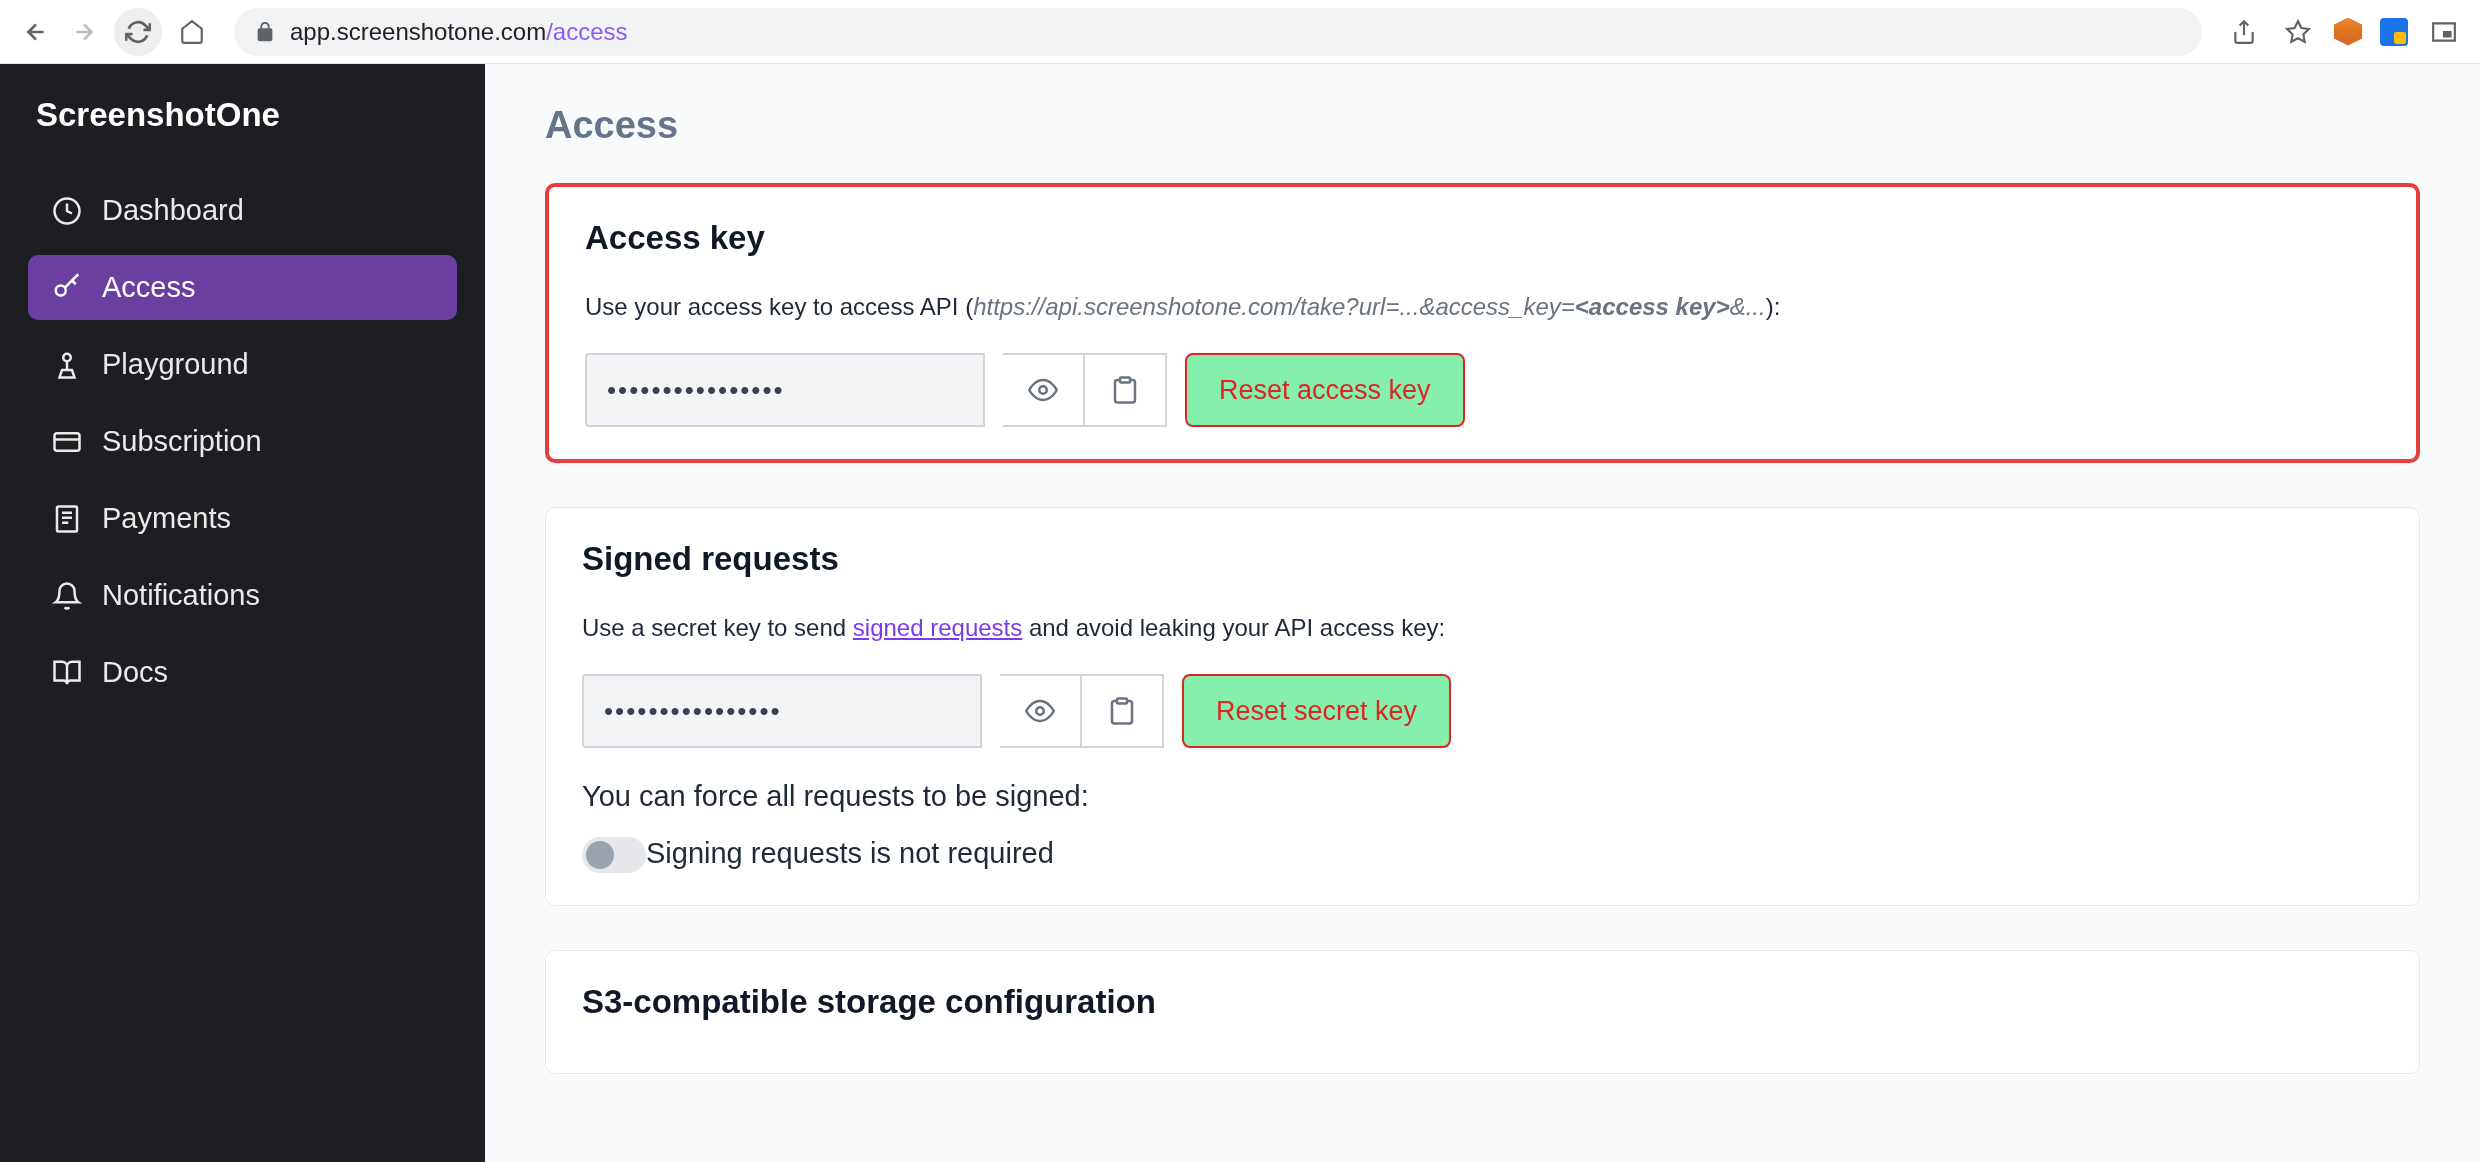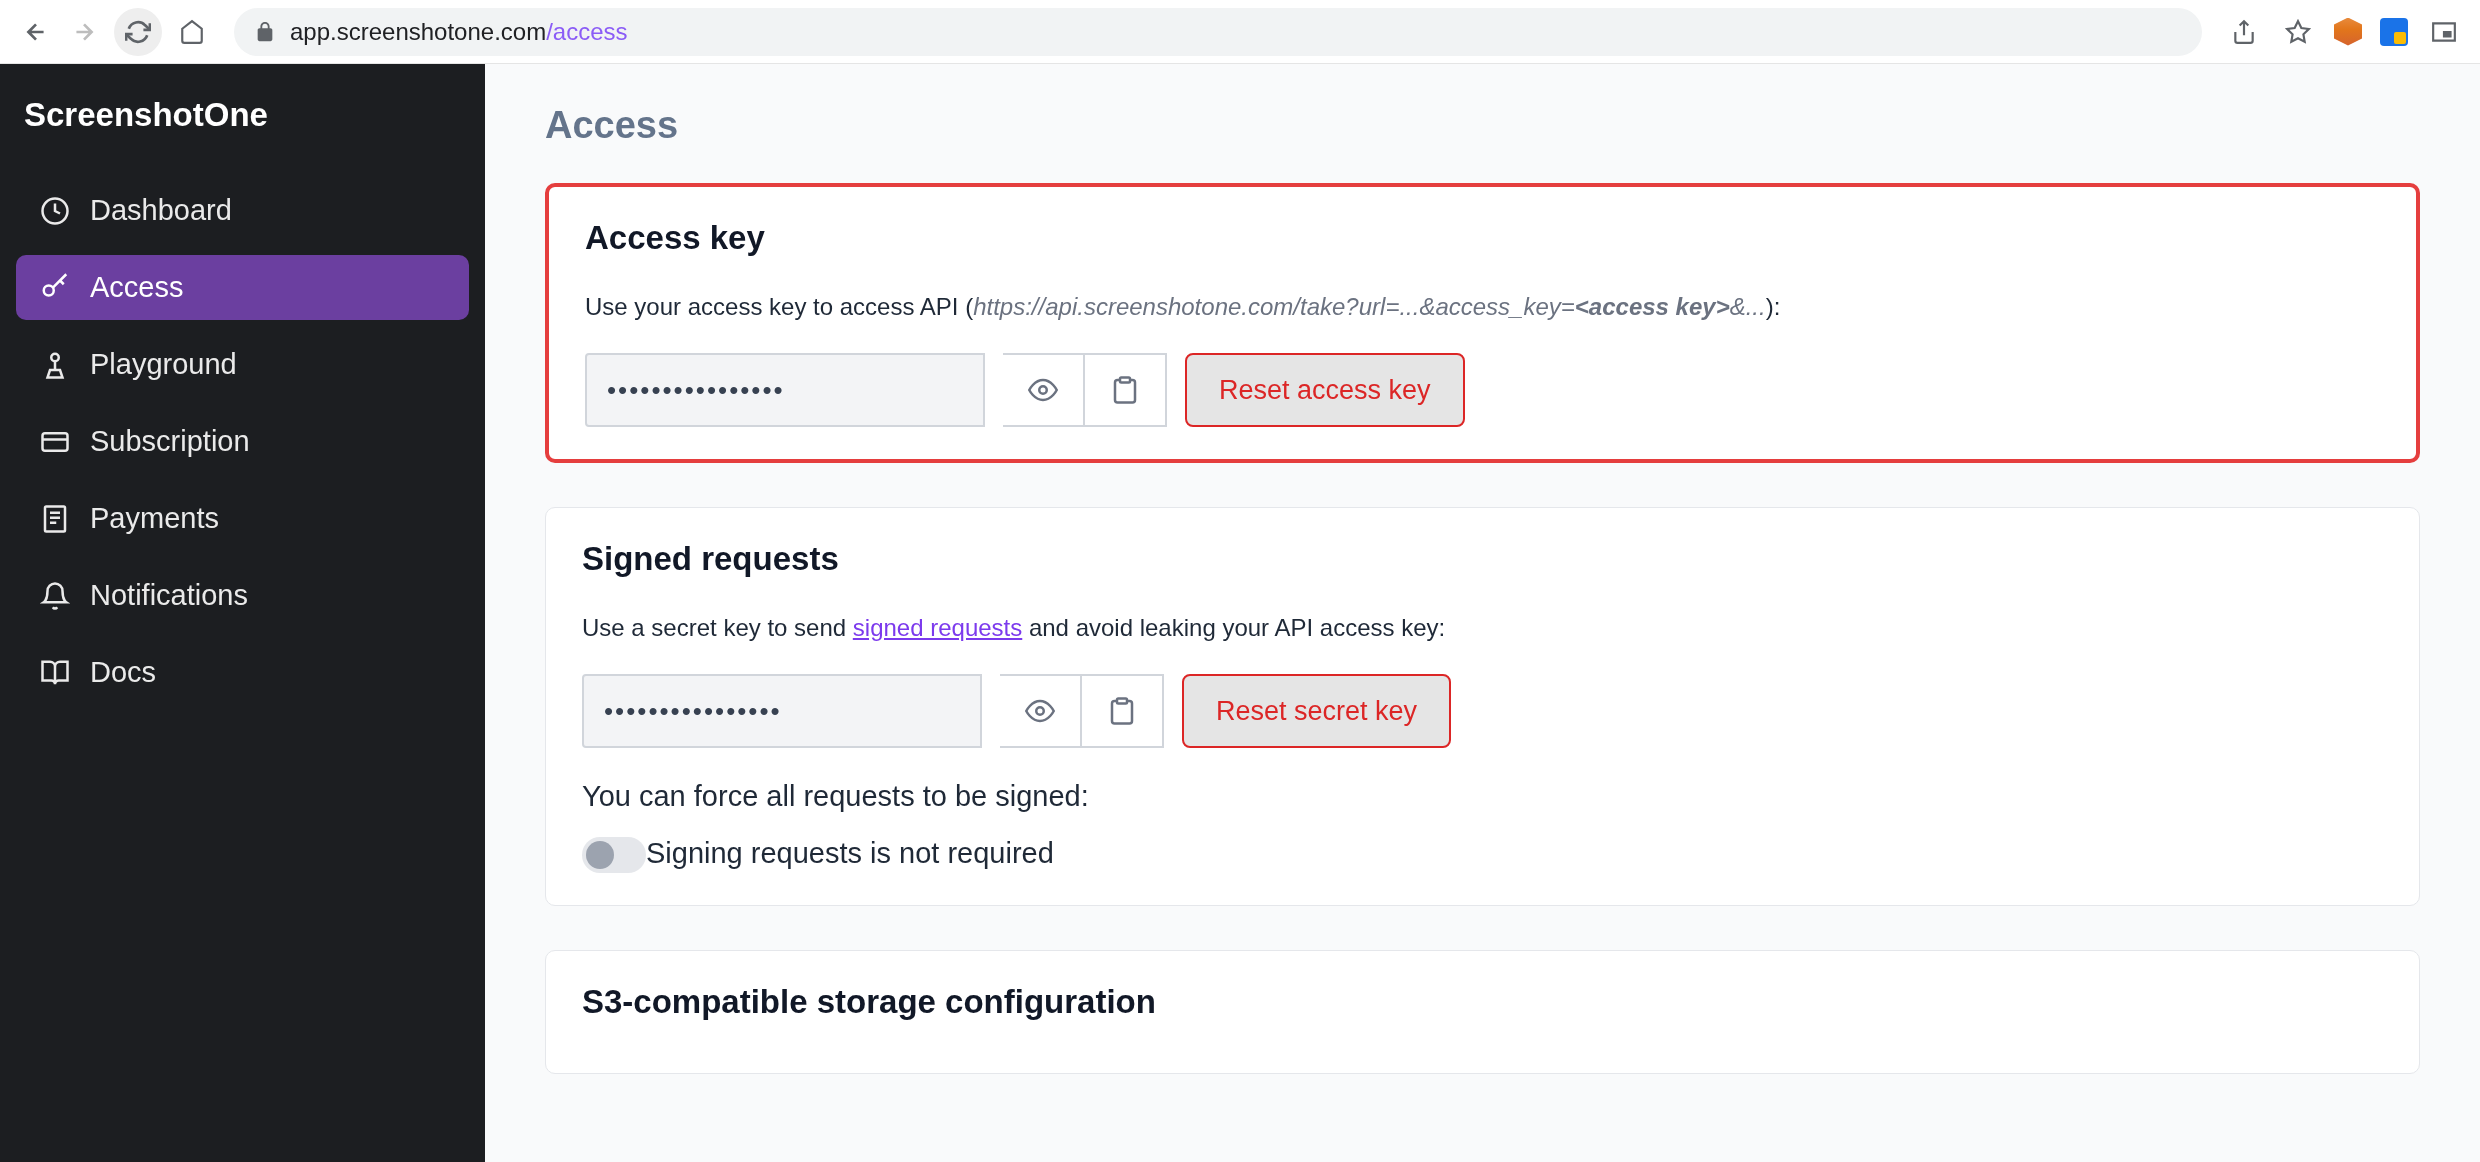--- a/index.html
+++ b/index.html
@@ -17,21 +17,21 @@
     .url-text .domain { color: #202124; }
     .url-text .path { color: #8b5cf6; }
     .chrome-right { display: flex; align-items: center; gap: 18px; }
     .ext-icon { width: 28px; height: 28px; display: flex; align-items: center; justify-content: center; }
     .fox-icon { width: 30px; height: 28px; background: linear-gradient(180deg, #e88a3c 0%, #e2761b 40%, #d5632e 100%); clip-path: polygon(50% 0%, 100% 25%, 100% 75%, 50% 100%, 0% 75%, 0% 25%); }
     .blue-ext { width: 28px; height: 28px; background: #1a73e8; border-radius: 4px; position: relative; }
     .blue-ext::after { content: ""; position: absolute; right: 2px; bottom: 2px; width: 12px; height: 12px; background: #fbbc04; border-radius: 2px; }
     
     
     .app-container { display: flex; height: calc(100% - 64px); }
-    .sidebar { width: 485px; background: #1c1e21; color: #fff; padding: 32px 16px; }
+    .sidebar { width: 485px; background: #1c1e21; color: #fff; padding: 32px 28px; }
     .brand { font-size: 33px; font-weight: 700; color: #fff; margin-bottom: 44px; padding-left: 8px; }
     .nav-item { display: flex; align-items: center; gap: 20px; padding: 16px 24px; border-radius: 10px; font-size: 29px; color: #eaeaea; margin-bottom: 12px; cursor: pointer; }
     .nav-item.active { background: #6b3fa0; color: #fff; }
     .nav-icon { width: 30px; height: 30px; flex-shrink: 0; }
     .nav-icon svg { width: 100%; height: 100%; stroke: currentColor; fill: none; stroke-width: 2; }
     
     
     .content { flex: 1; background: #f9fafb; padding: 40px 60px; overflow-y: auto; }
     .page-title { font-size: 38px; color: #64748b; font-weight: 600; margin-bottom: 36px; }
     .card { background: #fff; border: 1px solid #e5e7eb; border-radius: 10px; padding: 32px 36px; margin-bottom: 44px; }
@@ -42,21 +42,21 @@
     .api-url .param { font-weight: 700; }
     .link { color: #7c3aed; text-decoration: underline; }
     
     .input-row { display: flex; align-items: center; gap: 18px; }
     .masked-input { width: 400px; height: 74px; background: #f3f4f6; border: 2px solid #d1d5db; border-radius: 4px 0 0 4px; padding: 0 20px; font-size: 26px; color: #374151; display: flex; align-items: center; letter-spacing: 2px; font-family: sans-serif; }
     .icon-btns { display: flex; }
     .icon-btn { width: 82px; height: 74px; background: #fff; border: 2px solid #d1d5db; display: flex; align-items: center; justify-content: center; cursor: pointer; }
     .icon-btn:first-child { border-left: none; }
     .icon-btn + .icon-btn { border-left: none; }
     .icon-btn svg { width: 30px; height: 30px; stroke: #6b7280; fill: none; stroke-width: 2; }
-    .reset-btn { height: 74px; padding: 0 32px; background: #e5e5e5; border: 2px solid #dc2626; color: #dc2626; font-size: 27px; border-radius: 8px; cursor: pointer; }
+    .reset-btn { height: 74px; padding: 0 32px; background: #86efac; border: 2px solid #dc2626; color: #dc2626; font-size: 27px; border-radius: 8px; cursor: pointer; }
     
     .card-desc2 { font-size: 29px; color: #1f2937; margin: 32px 0 24px; }
     .toggle-row { display: flex; align-items: flex-start; }
     .toggle { width: 64px; height: 36px; background: #e5e7eb; border-radius: 18px; position: relative; cursor: pointer; }
     .toggle-handle { position: absolute; left: 4px; top: 4px; width: 28px; height: 28px; background: #9ca3af; border-radius: 50%; }
     .toggle-label { font-size: 29px; color: #1f2937; }
   </style>
 </head>
 <body>
 

